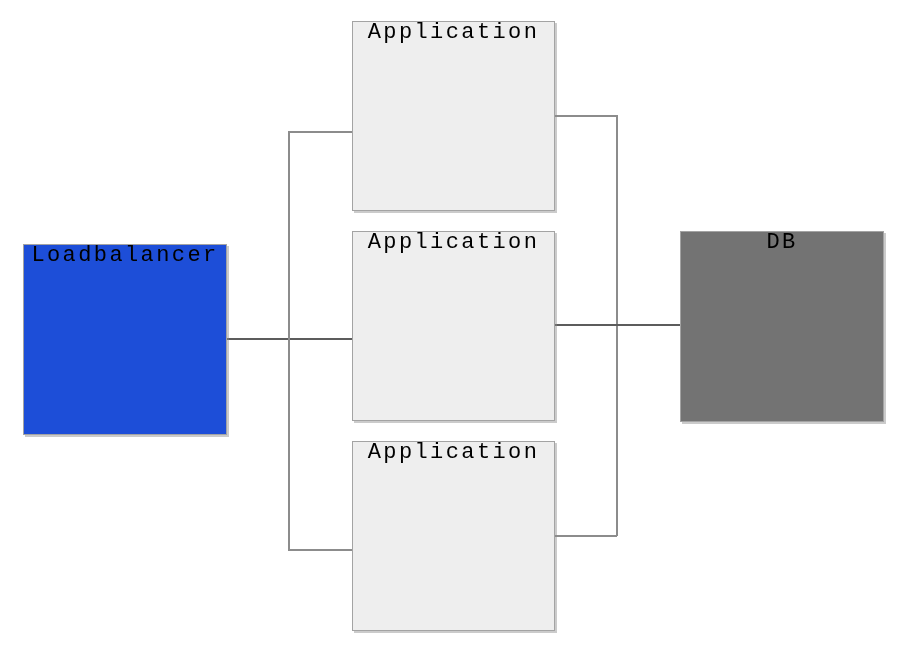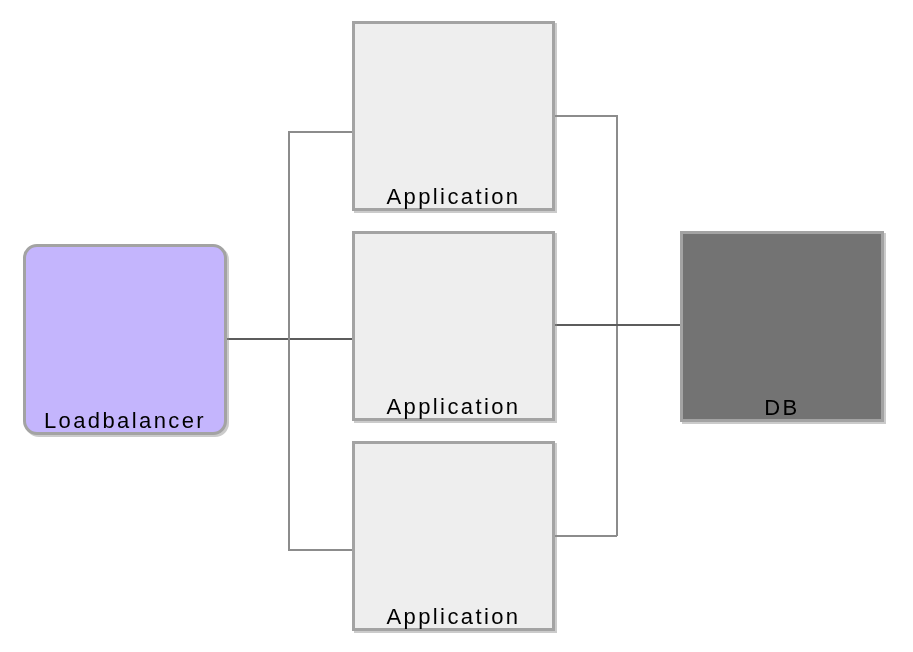--- a/index.html
+++ b/index.html
@@ -11,29 +11,30 @@
   #canvas {
     position: relative;
     width: 913px;
     height: 652px;
     background: #ffffff;
     overflow: hidden;
   }
   .node {
     position: absolute;
     box-sizing: border-box;
-    border: 3px solid #a3a3a3;
+    border: 1px solid #a3a3a3;
     box-shadow: 2px 2px 0 rgba(140,140,140,0.45);
     display: flex;
-    align-items: flex-end;
+    align-items: flex-start;
     justify-content: center;
     color: #000000;
     font-size: 22px;
     letter-spacing: 2.4px;
     line-height: 1;
+    font-family: Liberation Mono, monospace;
   }
   .node-label { white-space: nowrap; }
   .edge {
     position: absolute;
     background: #8c8c8c;
   }
   .edge.trunk { background: #5c5c5c; }
 
   
   #node-loadbalancer { left: 23px;  top: 244px; width: 204px; height: 191px; }
@@ -59,21 +60,21 @@
 
   <div class="edge trunk" id="edge-lb-trunk"></div>
   <div class="edge" id="edge-left-vert"></div>
   <div class="edge" id="edge-lb-app1"></div>
   <div class="edge" id="edge-lb-app3"></div>
   <div class="edge" id="edge-app1-right"></div>
   <div class="edge" id="edge-right-vert"></div>
   <div class="edge trunk" id="edge-app2-db"></div>
   <div class="edge" id="edge-app3-right"></div>
 
-  <div class="node" id="node-loadbalancer" style="background-color: #c4b5fd; border-radius: 14px;">
+  <div class="node" id="node-loadbalancer" style="background-color: #1d4ed8;">
     <span class="node-label">Loadbalancer</span>
   </div>
 
   <div class="node" id="node-app1" style="background-color: rgb(238, 238, 238);">
     <span class="node-label">Application</span>
   </div>
 
   <div class="node" id="node-app2" style="background-color: rgb(238, 238, 238);">
     <span class="node-label">Application</span>
   </div>

